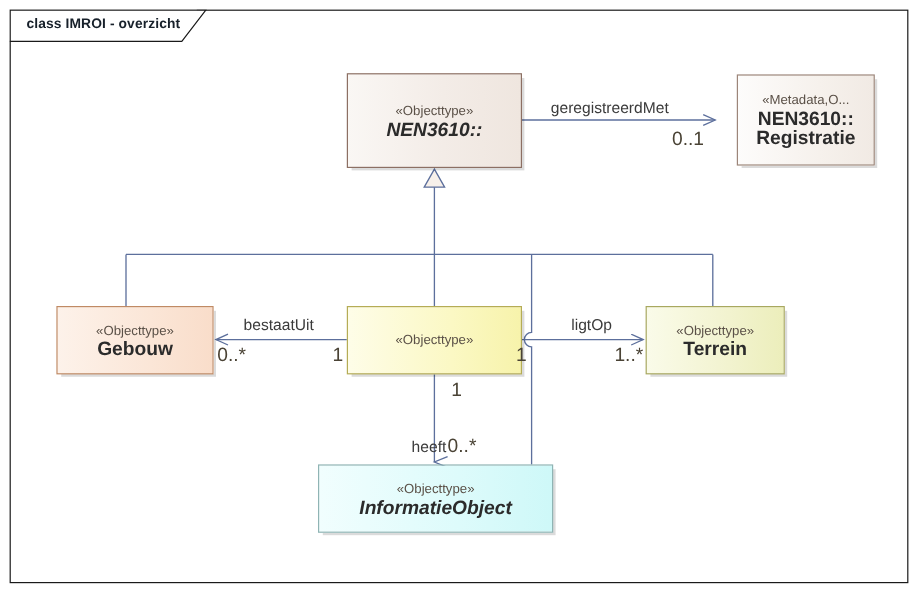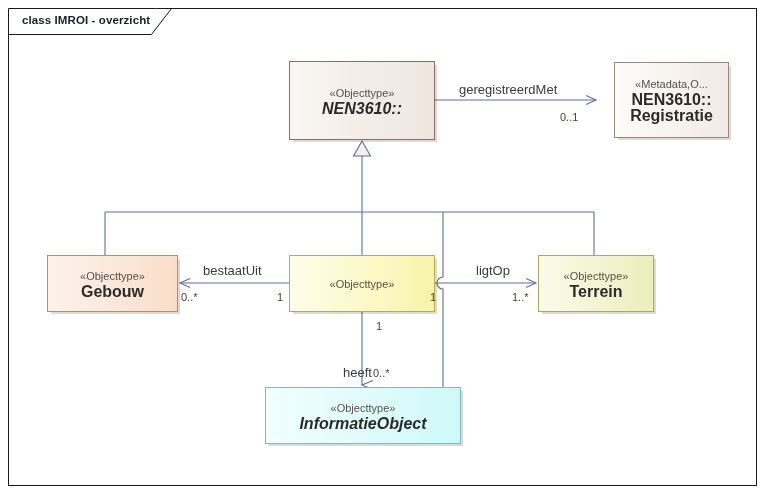--- a/index.html
+++ b/index.html
@@ -121,21 +121,21 @@
   
   .edge-label {
     position: absolute;
     font-size: 13px;
     color: #3b3b3b;
     white-space: nowrap;
     line-height: 14px;
   }
   .mult {
     position: absolute;
-    font-size: 11px;
+    font-size: 16px;
     color: #4a4335;
     white-space: nowrap;
     line-height: 14px;
   }
   .lbl-geregistreerdmet { left: 459px; top: 83px; }
   .mult-geregistreerdmet { left: 560px; top: 110px; }
   .lbl-bestaatuit        { left: 203px; top: 264px; }
   .mult-bestaatuit-left  { left: 181px; top: 290px; }
   .mult-bestaatuit-right { left: 277px; top: 290px; }
   .lbl-ligtop            { left: 476px; top: 264px; }

